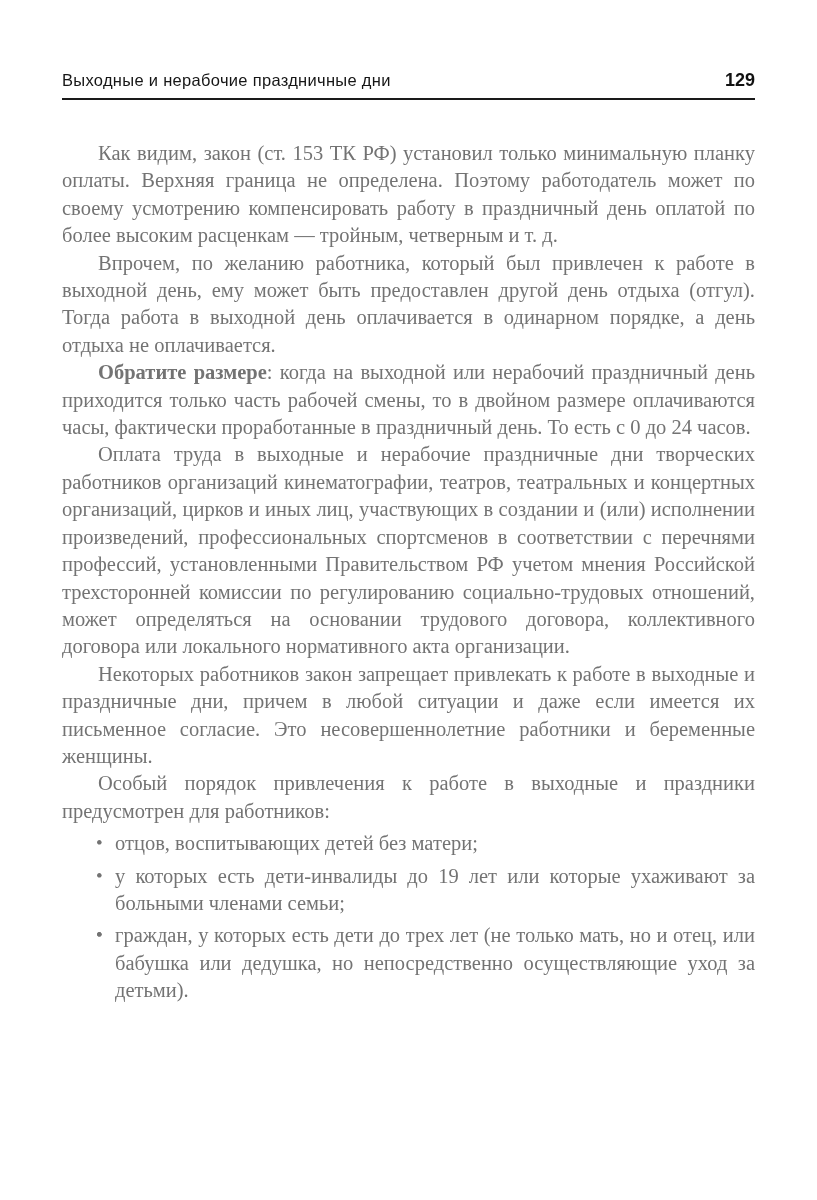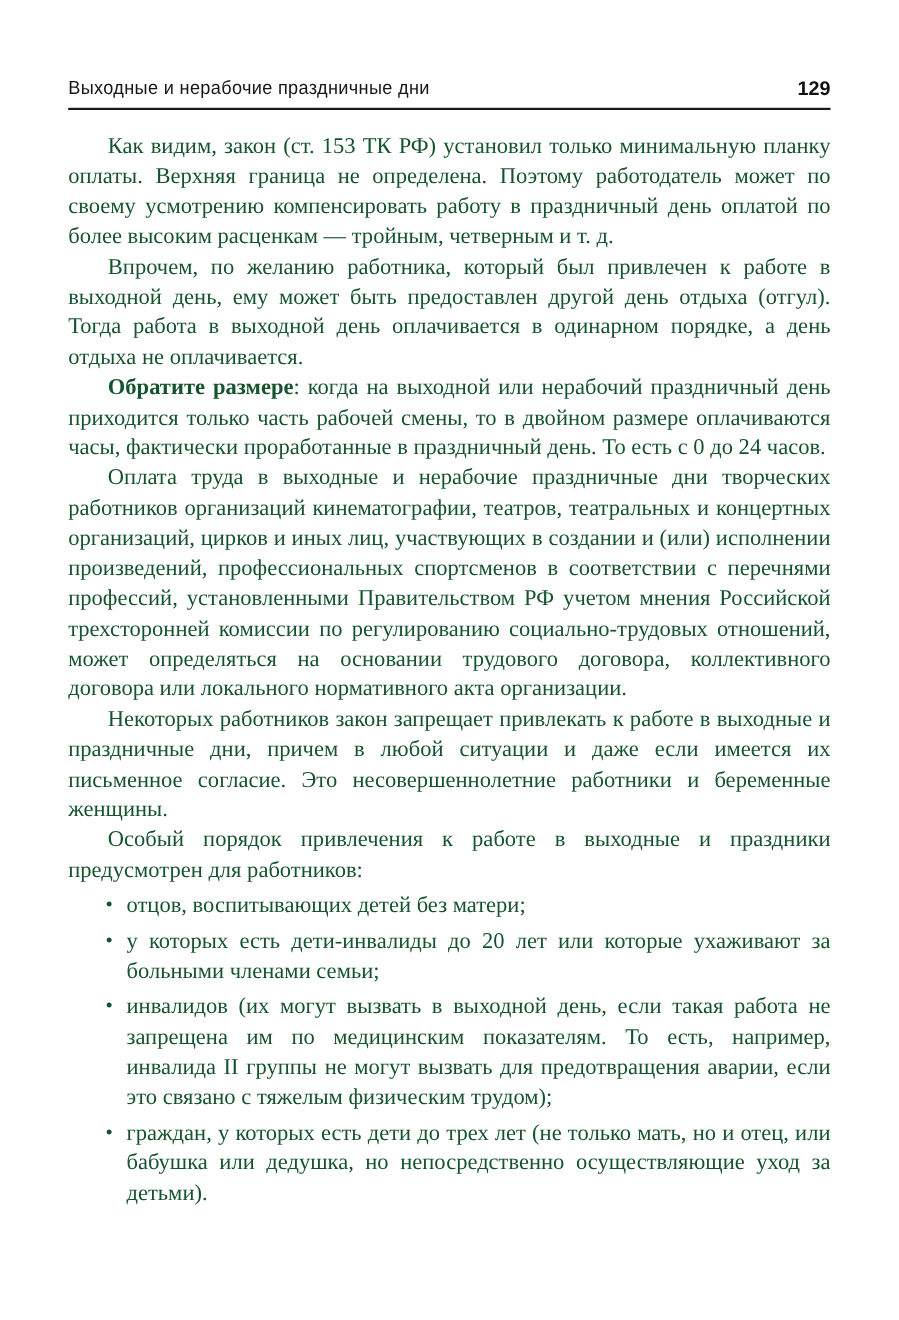--- a/index.html
+++ b/index.html
@@ -32,25 +32,25 @@
     transform: scaleY(1.05);
     transform-origin: left bottom;
   }
   .running-header .pageno {
     font-size: 18px;
     font-weight: 700;
     color: #111111;
     margin-left: 14px;
   }
   .body-text {
-    margin-top: 20px;
+    margin-top: 40px;
     font-family: "Liberation Serif", serif;
     font-size: 20.5px;
     line-height: 27.4px;
-    color: #14532d;
+    color: #737373;
     text-align: justify;
     hyphens: auto;
     -webkit-hyphens: auto;
   }
   .body-text p {
     margin: 0;
     text-indent: 36px;
   }
   .body-text p b {
     font-weight: 700;
@@ -92,20 +92,20 @@
     <p><b>Обратите размере</b><span>: когда на выходной или нерабочий праздничный день приходится только часть рабочей смены, то в двойном размере оплачиваются часы, фактически проработанные в праздничный день. То есть с 0 до 24 часов.</span></p>
 
     <p>Оплата труда в выходные и нерабочие праздничные дни творческих работников организаций кинематографии, театров, театральных и концертных организаций, цирков и иных лиц, участвующих в создании и (или) исполнении произведений, профессиональных спортсменов в соответствии с перечнями профессий, установленными Правительством РФ учетом мнения Российской трехсторонней комиссии по регулированию социально-трудовых отношений, может определяться на основании трудового договора, коллективного договора или локального нормативного акта организации.</p>
 
     <p>Некоторых работников закон запрещает привлекать к работе в выходные и праздничные дни, причем в любой ситуации и даже если имеется их письменное согласие. Это несовершеннолетние работники и беременные женщины.</p>
 
     <p>Особый порядок привлечения к работе в выходные и праздники предусмотрен для работников:</p>
 
     <ul class="dash-list">
       <li><span class="marker">•</span><span>отцов, воспитывающих детей без матери;</span></li>
-      <li><span class="marker">•</span><span>у которых есть дети-инвалиды до 20 лет или которые ухаживают за больными членами семьи;</span></li>
-      <li><span class="marker">•</span><span>инвалидов (их могут вызвать в выходной день, если такая работа не запрещена им по медицинским показателям. То есть, например, инвалида II группы не могут вызвать для предотвращения аварии, если это связано с тяжелым физическим трудом);</span></li>
+      <li><span class="marker">•</span><span>у которых есть дети-инвалиды до 19 лет или которые ухаживают за больными членами семьи;</span></li>
+      <li><span class="marker">•</span></li>
       <li><span class="marker">•</span><span>граждан, у которых есть дети до трех лет (не только мать, но и отец, или бабушка или дедушка, но непосредственно осуществляющие уход за детьми).</span></li>
     </ul>
 
   </div>
 
 </div>
 
 </body></html>

